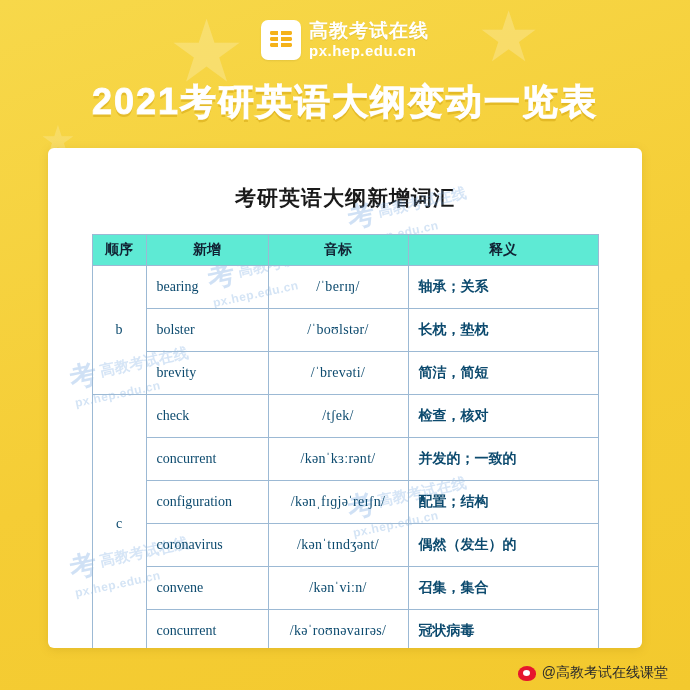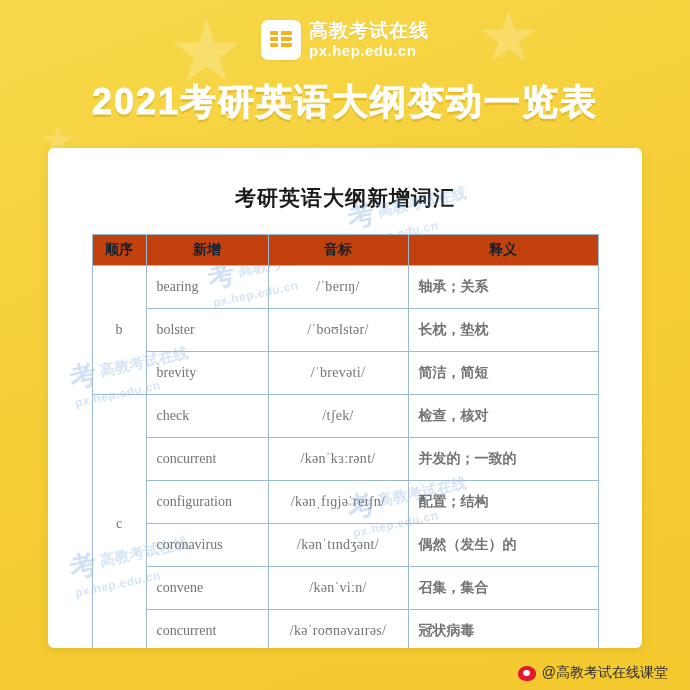--- a/index.html
+++ b/index.html
@@ -144,25 +144,25 @@
     margin: 22px auto 0 auto;
     border-collapse: collapse;
     width: 506px;
     table-layout: fixed;
   }
   table.vocab th, table.vocab td {
     border: 1px solid #9cb9d4;
     height: 42px;
     padding: 0 10px;
     font-size: 14px;
-    color: #737373;
+    color: #0c4a6e;
     background: transparent;
   }
   table.vocab thead th {
-    background: #c2410c;
+    background: #5eead4;
     font-weight: bold;
     text-align: center;
     font-size: 14px;
     height: 30px;
     color: #123;
   }
   col.c-order { width: 54px; }
   col.c-word  { width: 122px; }
   col.c-phon  { width: 140px; }
   col.c-mean  { width: 190px; }

